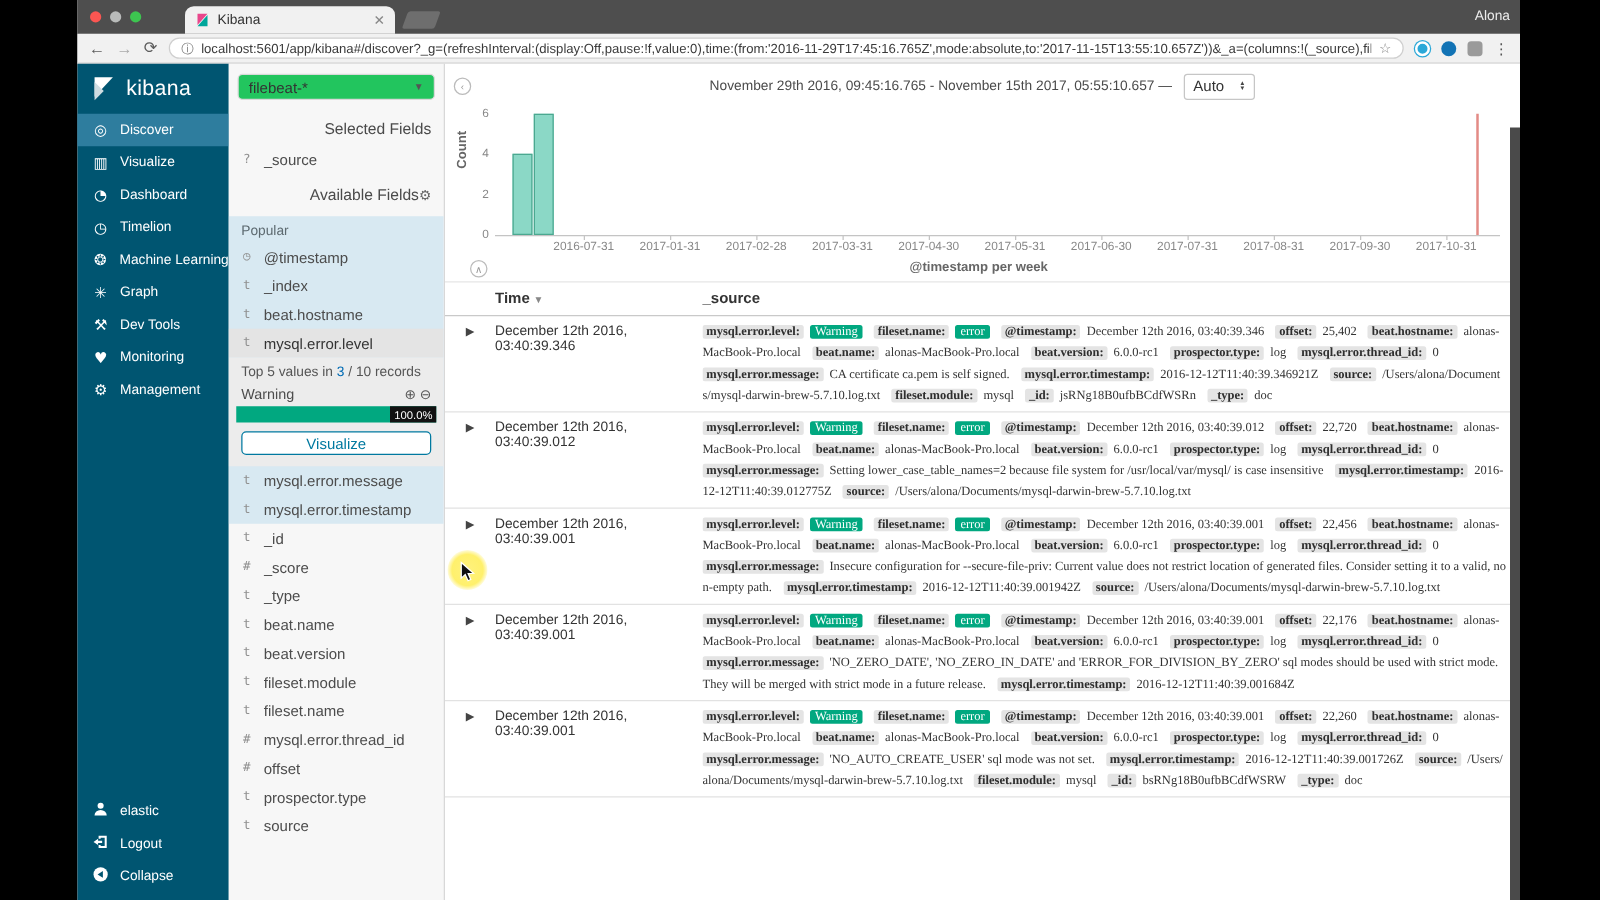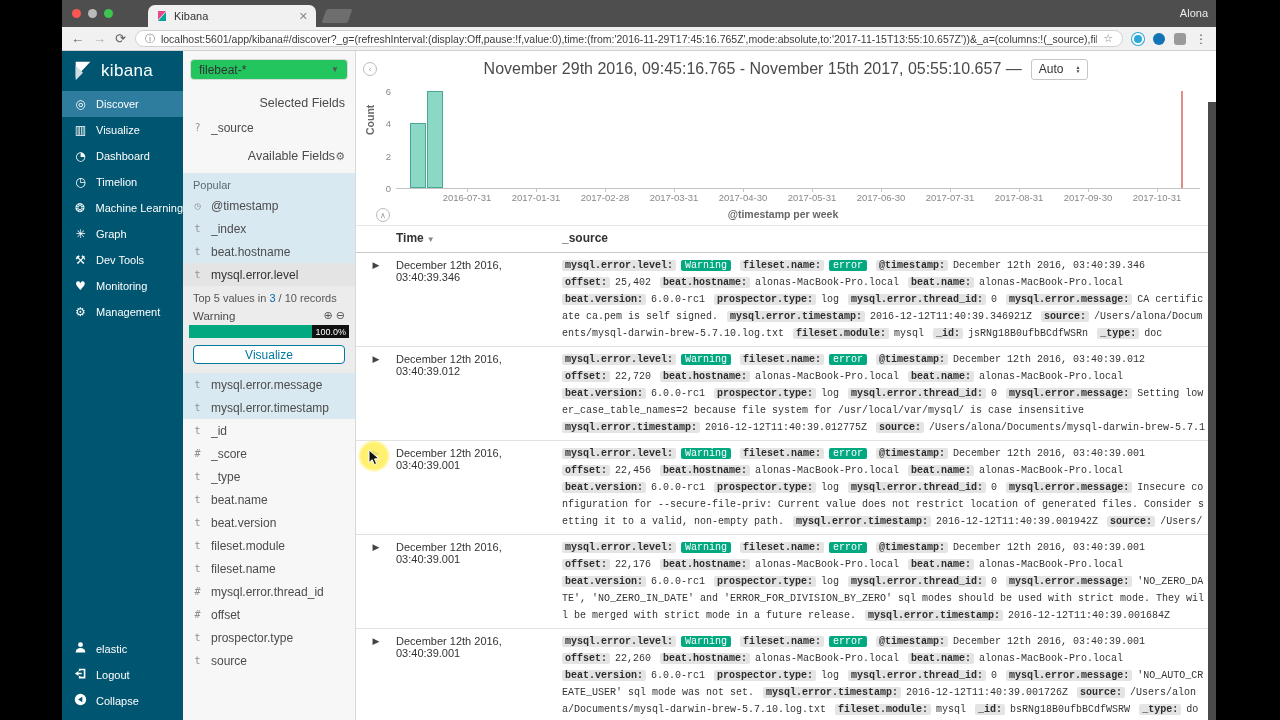--- a/index.html
+++ b/index.html
@@ -63,42 +63,42 @@
   .pbar{height:13px;margin:0 0;position:relative}
   .pbar-pct{position:absolute;right:0;top:0;bottom:0;background:#111;color:#fff;font-size:9px;display:flex;align-items:center;padding:0 3px}
   .viz-btn{margin:7px 4px 0;height:19px;background:#fff;border:1px solid #0079a0;border-radius:4px;color:#0079a0;font-size:12px;display:flex;align-items:center;justify-content:center;cursor:pointer}
 
   
   .main{flex:1;position:relative;background:#fff;min-width:0;overflow:hidden}
   .circle-btn{position:absolute;width:14px;height:14px;border:1px solid #bbb;border-radius:50%;color:#999;font-size:8px;display:flex;align-items:center;justify-content:center;background:#fff;cursor:pointer}
   .collapse-side{left:7px;top:11px}
   .collapse-chart{left:20px;top:157px}
   .time-header{height:30px;display:flex;align-items:center;justify-content:center;gap:9px;padding-top:6px}
-  .time-range{font-size:16px;color:#4a4a4a}
+  .time-range{font-size:11px;color:#4a4a4a}
   .interval-select{border:1px solid #c6c6c6;border-radius:3px;background:#fff;height:21px;display:flex;align-items:center;gap:12px;padding:0 7px;font-size:12px;color:#333;cursor:pointer}
   .sel-arrows{display:flex;flex-direction:column;line-height:4px;font-size:5px;color:#444}
 
   .chart{position:relative;height:138px;margin:2px 6px 0 0;flex:none}
   .plot{position:absolute;left:40px;right:10px;top:8px;bottom:32px;border-bottom:1px solid #c4c4c4}
   .ylab{position:absolute;left:8px;top:52px;transform:rotate(-90deg);transform-origin:left top;font-size:10.5px;font-weight:bold;color:#666}
   .ytick{position:absolute;right:calc(100% + 5px);transform:translateY(-50%);font-size:9.5px;color:#888}
   .bar{position:absolute;bottom:0;width:16px;background:#8bd8c6;border:1px solid #4ba890}
   .xtick{position:absolute;top:calc(100% + 4px);width:64px;margin-left:-32px;text-align:center;font-size:9.5px;color:#888}
   .notch{position:absolute;top:100%;width:1px;height:4px;background:#c4c4c4}
   .tmarker{position:absolute;top:0;bottom:0;width:2px;background:#d9645e;opacity:.75}
   .xlab{position:absolute;left:0;right:0;bottom:1px;text-align:center;font-size:10.5px;font-weight:bold;color:#666}
 
   .htable{border-top:1px solid #e6e6e6;margin-top:4px}
   .thead{display:flex;align-items:center;border-bottom:1px solid #c9c9c9;padding:5px 0 7px;font-size:12px;font-weight:bold;color:#333}
   .th-time{width:206px;padding-left:40px;cursor:pointer}
   .sortcaret{font-size:8px;color:#888;margin-left:3px}
   .drow{display:flex;border-bottom:1px solid #e2e2e2;padding:4px 0}
   .caret{width:40px;text-align:center;font-size:9px;color:#444;padding-top:3px;cursor:pointer;flex:none}
   .tcell{width:166px;font-size:11px;color:#333;padding-top:2px;flex:none}
-  .scell{flex:1;font-family:Liberation Mono, monospace;font-size:10px;line-height:17px;color:#333;max-height:85px;overflow:hidden;padding-right:10px;word-break:break-all}
+  .scell{flex:1;font-family:Liberation Serif, serif;font-size:10px;line-height:17px;color:#333;max-height:85px;overflow:hidden;padding-right:10px;word-break:break-all}
   .fkey{background:#e4e4e4;font-weight:bold;color:#2e2e2e;padding:0 3px;border-radius:2px;margin-right:5px;white-space:nowrap}
   .fval{margin-right:9px}
   .fval.hl{background:#01a880;color:#fff;padding:0 4px;border-radius:2px}
 
   .scrollbar{position:absolute;right:0;top:51px;bottom:0;width:8px;background:#4a4a4a}
 
   .cursor-fx{position:absolute;left:358px;top:440px;width:32px;height:32px;border-radius:50%;
     background:radial-gradient(circle,rgba(255,241,118,.95) 0%,rgba(255,235,59,.75) 55%,rgba(255,235,59,0) 75%)}
   .cursor-fx svg{position:absolute;left:10px;top:9px}
 </style>

